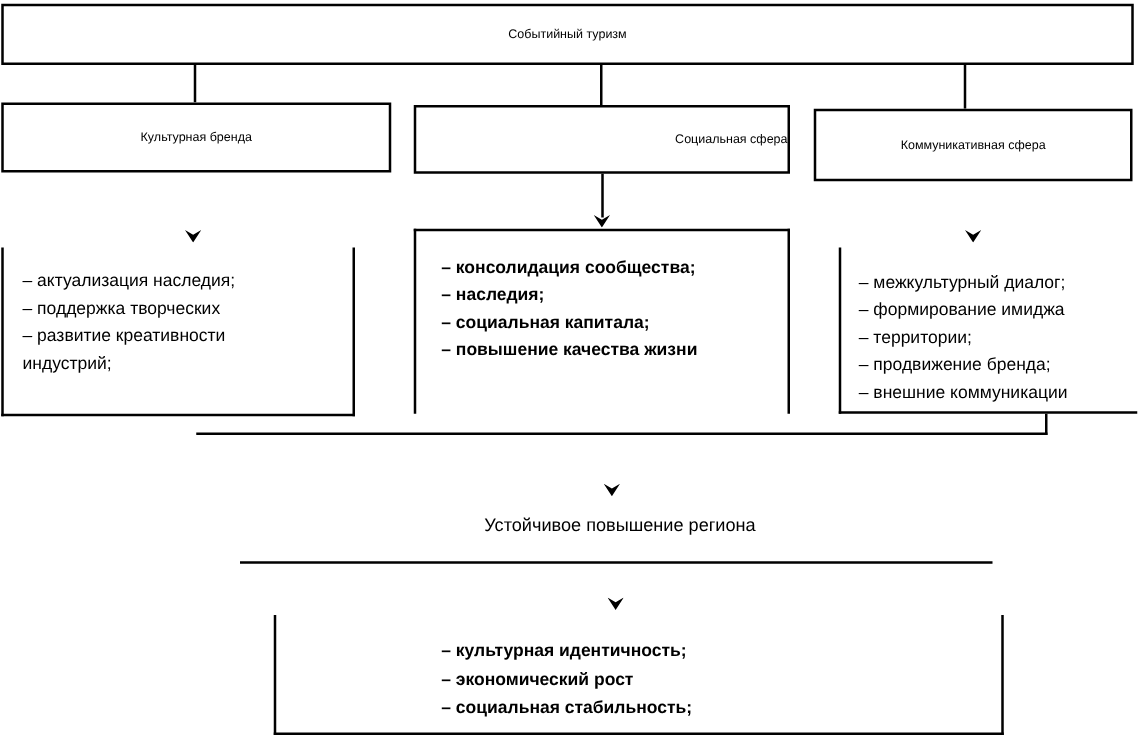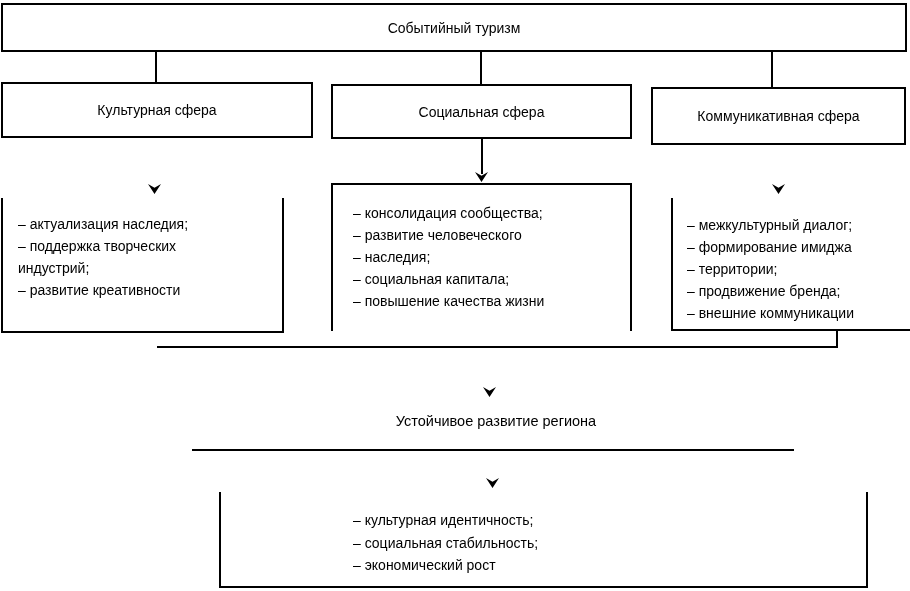--- a/index.html
+++ b/index.html
@@ -10,33 +10,33 @@
     font-family:"Liberation Sans",sans-serif;
     color:#000000;
     overflow:hidden;
   }
   .box{
     position:absolute;
     box-sizing:border-box;
     border:2px solid #000000;
     display:flex;align-items:center;justify-content:center;
     text-align:center;
-    font-size:14px;
+    font-size:10px;
     background:#ffffff;
   }
   .vline,.hline{position:absolute;background:#000000;}
   .listbox{
     position:absolute;
     box-sizing:border-box;
     font-size:14px;
     line-height:22px;
     background:#ffffff;
   }
   .open-top{border:2px solid #000000;border-top:none;}
-  .open-bottom{border:2px solid #000000;border-bottom:none;}
+  .open-bottom{border:2px solid #000000;border-bottom:none;font-weight:bold;}
   .li{white-space:nowrap;}
   .arrow{position:absolute;width:13px;height:10px;}
   .arrow svg{display:block;}
   .arrow path{fill:#000000;}
   .label-plain{
     position:absolute;
     text-align:center;
     font-size:14.5px;
   }
 </style>
@@ -47,23 +47,23 @@
 
   <div class="box" style="left:1px;top:3px;width:906px;height:49px;">
     <span>Событийный туризм</span>
   </div>
 
   <div class="vline" style="left:155px;top:52px;width:2px;height:30px;"></div>
   <div class="vline" style="left:480px;top:52px;width:2px;height:32px;"></div>
   <div class="vline" style="left:771px;top:52px;width:2px;height:35px;"></div>
 
   <div class="box" style="left:1px;top:82px;width:312px;height:56px;">
-    <span>Культурная сфера</span>
+    <span>Культурная бренда</span>
   </div>
-  <div class="box" style="left:331px;top:84px;width:301px;height:55px;">
+  <div class="box" style="left:331px;top:84px;width:301px;height:55px;justify-content:flex-end;">
     <span>Социальная сфера</span>
   </div>
   <div class="box" style="left:651px;top:87px;width:255px;height:58px;">
     <span>Коммуникативная сфера</span>
   </div>
 
   <div class="arrow" style="left:148px;top:184px;">
     <svg width="13" height="10" viewBox="0 0 13 10">
         <path d="M6.5 10 L0 0 L6.5 3.8 L13 0 Z"></path>
       </svg>
@@ -76,27 +76,26 @@
   </div>
   <div class="arrow" style="left:772px;top:184px;">
     <svg width="13" height="10" viewBox="0 0 13 10">
         <path d="M6.5 10 L0 0 L6.5 3.8 L13 0 Z"></path>
       </svg>
   </div>
 
   <div class="listbox open-top" style="left:1px;top:198px;width:283px;height:135px;padding:15px 6px 0 15px;">
     <div class="li">– актуализация наследия;</div>
     <div class="li">– поддержка творческих</div>
+    <div class="li">– развитие креативности</div>
     <div class="li">индустрий;</div>
-    <div class="li">– развитие креативности</div>
   </div>
 
   <div class="listbox open-bottom" style="left:331px;top:183px;width:301px;height:148px;padding:17px 6px 0 20px;">
     <div class="li">– консолидация сообщества;</div>
-    <div class="li">– развитие человеческого</div>
     <div class="li">– наследия;</div>
     <div class="li">– социальная капитала;</div>
     <div class="li">– повышение качества жизни</div>
   </div>
 
   <div class="listbox open-top" style="left:671px;top:198px;width:256px;height:133px;padding:16px 4px 0 14px;">
     <div class="li">– межкультурный диалог;</div>
     <div class="li">– формирование имиджа</div>
     <div class="li">– территории;</div>
     <div class="li">– продвижение бренда;</div>
@@ -105,29 +104,29 @@
 
   <div class="vline" style="left:836px;top:331px;width:2px;height:17px;"></div>
   <div class="hline" style="left:157px;top:346px;width:681px;height:2px;"></div>
 
   <div class="arrow" style="left:483px;top:387px;">
     <svg width="13" height="10" viewBox="0 0 13 10">
         <path d="M6.5 10 L0 0 L6.5 3.8 L13 0 Z"></path>
       </svg>
   </div>
 
-  <div class="label-plain" style="left:305px;top:413px;width:382px;">Устойчивое развитие региона</div>
+  <div class="label-plain" style="left:305px;top:413px;width:382px;">Устойчивое повышение региона</div>
 
   <div class="hline" style="left:192px;top:449px;width:602px;height:2px;"></div>
 
   <div class="arrow" style="left:486px;top:478px;">
     <svg width="13" height="10" viewBox="0 0 13 10">
         <path d="M6.5 10 L0 0 L6.5 3.8 L13 0 Z"></path>
       </svg>
   </div>
 
-  <div class="listbox open-top" style="left:219px;top:492px;width:649px;height:96px;padding:17px 6px 0 132px;line-height:22.5px;">
+  <div class="listbox open-top" style="left:219px;top:492px;width:584px;height:96px;padding:17px 6px 0 132px;line-height:22.5px;font-weight:bold;">
     <div class="li">– культурная идентичность;</div>
+    <div class="li">– экономический рост</div>
     <div class="li">– социальная стабильность;</div>
-    <div class="li">– экономический рост</div>
   </div>
 
 </div>
 
 </body></html>

